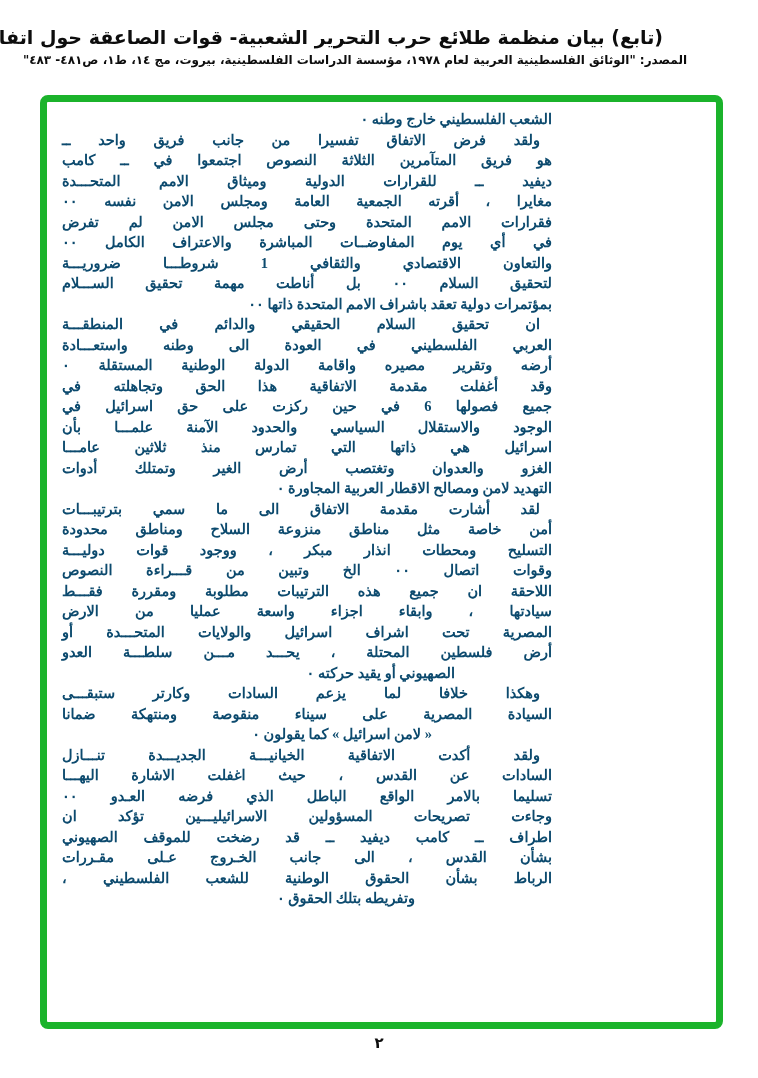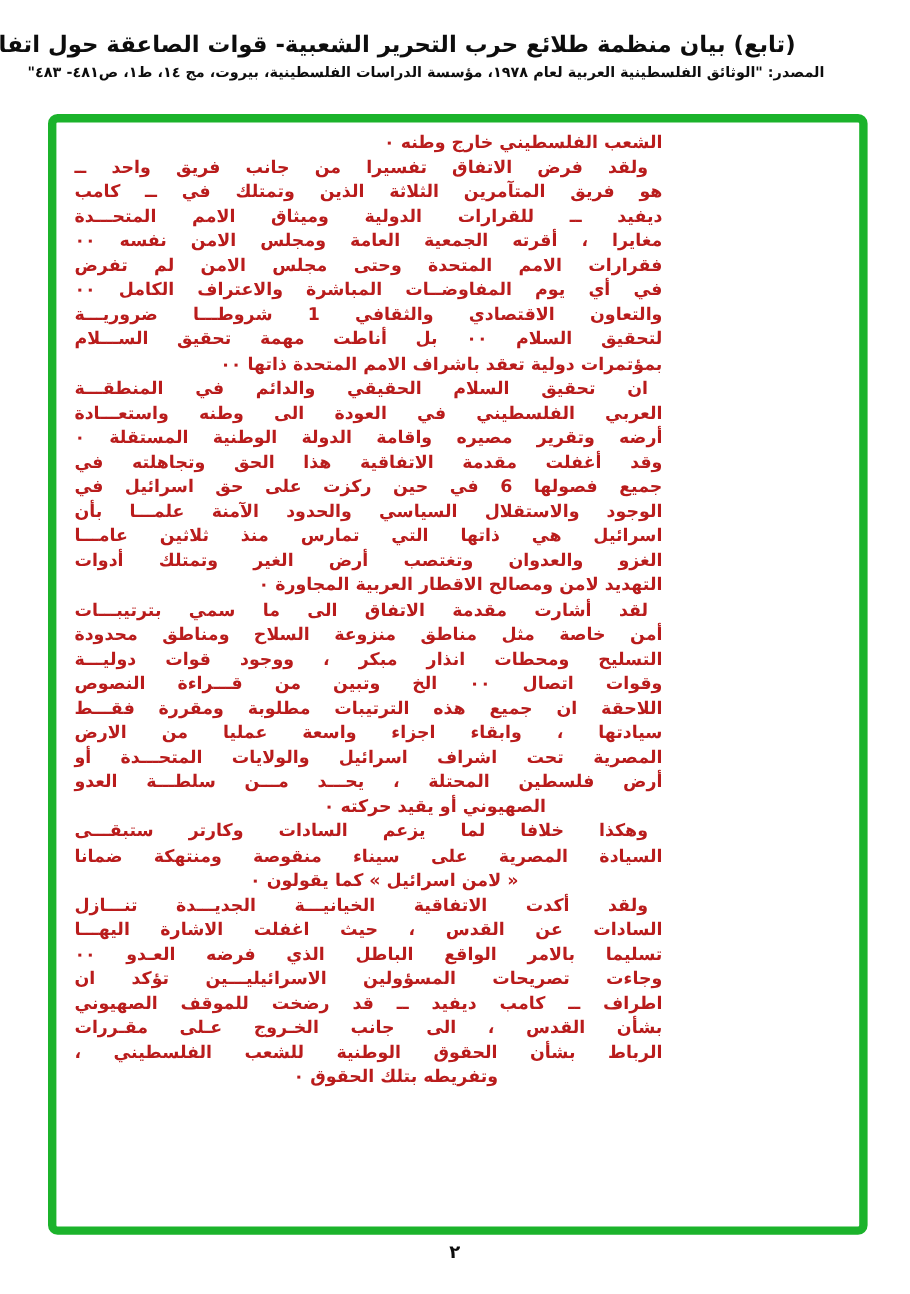--- a/index.html
+++ b/index.html
@@ -22,21 +22,22 @@
   
   .frame{
     position:absolute;left:40px;top:95px;width:683px;height:934px;
     box-sizing:border-box;border:7px solid #1bb32b;border-radius:8px;
     background:transparent;
   }
   
   .bodytext{
     position:absolute;top:7px;left:15px;width:490px;
     direction:rtl;font-weight:bold;font-size:14.5px;line-height:20.5px;
-    color:#b91c1c;
+    color:#0c4a6e;
+    font-family:Liberation Serif, serif;
   }
   .line{text-align:right;white-space:nowrap;}
   .line.just{
     white-space:normal;text-align:justify;
     text-align-last:justify;-moz-text-align-last:justify;
     word-spacing:1px;
   }
   .line.ind{padding-right:12px;}
   
   .pagenum{
@@ -50,21 +51,21 @@
 <div class="page">
 
   <div class="hdr1">(تابع)  بيان منظمة طلائع حرب التحرير الشعبية- قوات الصاعقة حول اتفاق كامب ديفيد</div>
 
   <div class="hdr2">المصدر: "الوثائق الفلسطينية العربية لعام ١٩٧٨، مؤسسة الدراسات الفلسطينية، بيروت، مج ١٤، ط١، ص٤٨١- ٤٨٣"</div>
 
   <div class="frame" style="border-color: rgb(27, 179, 43);">
     <div class="bodytext" id="body-text">
         <div class="line">الشعب الفلسطيني خارج وطنه ٠</div>
         <div class="line just ind">ولقد فرض الاتفاق تفسيرا من جانب فريق واحد ــ</div>
-        <div class="line just">هو فريق المتآمرين الثلاثة الذين وتمتلك في ــ كامب</div>
+        <div class="line just">هو فريق المتآمرين الثلاثة النصوص اجتمعوا في ــ كامب</div>
         <div class="line just">ديفيد ــ للقرارات الدولية وميثاق الامم المتحـــدة</div>
         <div class="line just">مغايرا ، أقرته الجمعية العامة ومجلس الامن نفسه ٠٠</div>
         <div class="line just">فقرارات الامم المتحدة وحتى مجلس الامن لم تفرض</div>
         <div class="line just">في أي يوم المفاوضــات المباشرة والاعتراف الكامل ٠٠</div>
         <div class="line just">والتعاون الاقتصادي والثقافي 1 شروطـــا ضروريـــة</div>
         <div class="line just">لتحقيق السلام ٠٠ بل أناطت مهمة تحقيق الســـلام</div>
         <div class="line">بمؤتمرات دولية تعقد باشراف الامم المتحدة ذاتها ٠٠</div>
         <div class="line just ind">ان تحقيق السلام الحقيقي والدائم في المنطقـــة</div>
         <div class="line just">العربي الفلسطيني في العودة الى وطنه واستعـــادة</div>
         <div class="line just">أرضه وتقرير مصيره واقامة الدولة الوطنية المستقلة ٠</div>

